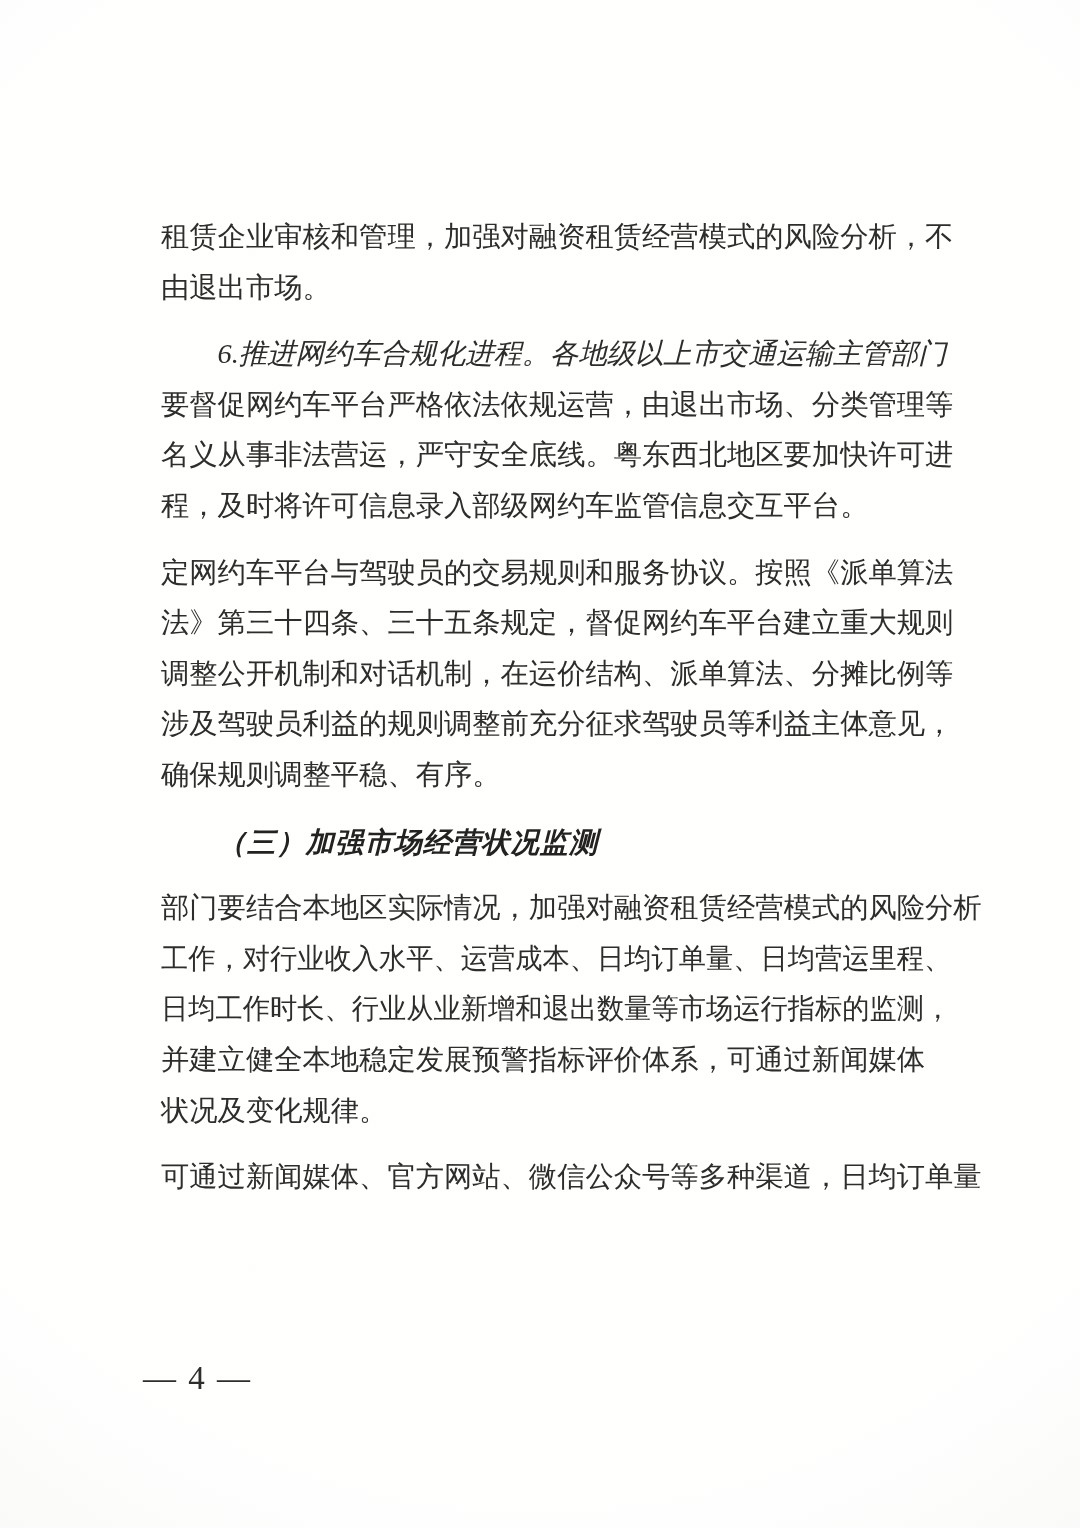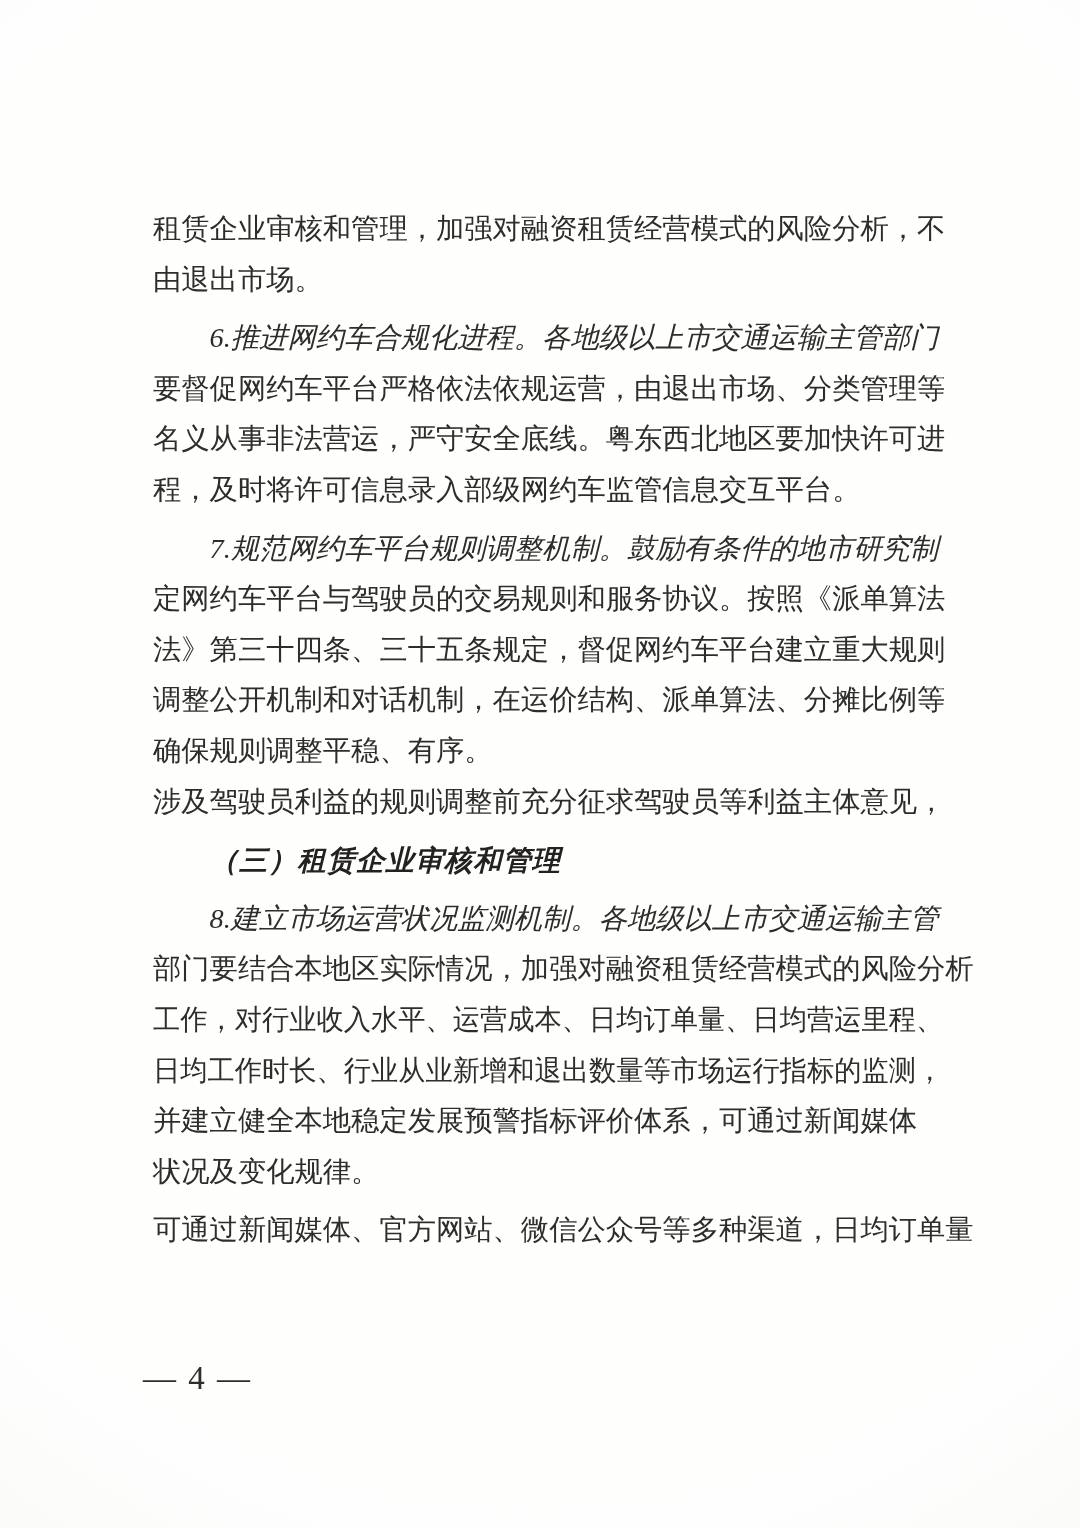--- a/index.html
+++ b/index.html
@@ -22,21 +22,21 @@
     background:
       radial-gradient(120% 90% at 50% 45%, rgba(255,255,255,0.9) 60%, rgba(225,224,220,0.35) 100%);
   }
   .content {
     position: absolute;
     left: 145px;
     top: 196px;
     width: 800px;
     color: var(--text-color, #2e2d2b);
   }
-  .block { margin: 8px; padding: 0; }
+  .block { margin: 16px; padding: 0; }
   .line {
     height: 50.6px;
     line-height: 50.6px;
     font-size: 28.3px;
     letter-spacing: 0;
     white-space: nowrap;
     text-rendering: optimizeLegibility;
   }
   .line.indent { text-indent: 2em; font-style: italic; }
   .line.condensed {
@@ -69,32 +69,30 @@
         <div class="line">租赁企业审核和管理，加强对融资租赁经营模式的风险分析，不</div>
         <div class="line">由退出市场。</div>
       </div>
       <div class="block body">
         <div class="line indent">6.推进网约车合规化进程。各地级以上市交通运输主管部门</div>
         <div class="line">要督促网约车平台严格依法依规运营，由退出市场、分类管理等</div>
         <div class="line">名义从事非法营运，严守安全底线。粤东西北地区要加快许可进</div>
         <div class="line">程，及时将许可信息录入部级网约车监管信息交互平台。</div>
       </div>
       <div class="block body">
-        <div class="line indent">7.规范网约车平台规则调整机制。鼓励有条件的地市研究制</div>
         <div class="line">定网约车平台与驾驶员的交易规则和服务协议。按照《派单算法</div>
         <div class="line">法》第三十四条、三十五条规定，督促网约车平台建立重大规则</div>
         <div class="line">调整公开机制和对话机制，在运价结构、派单算法、分摊比例等</div>
+        <div class="line">涉及驾驶员利益的规则调整前充分征求驾驶员等利益主体意见，</div>
         <div class="line">确保规则调整平稳、有序。</div>
-        <div class="line">涉及驾驶员利益的规则调整前充分征求驾驶员等利益主体意见，</div>
       </div>
       <div class="block heading">
-        <div class="line indent">（三）租赁企业审核和管理</div>
+        <div class="line indent">（三）加强市场经营状况监测</div>
       </div>
       <div class="block body">
-        <div class="line indent">8.建立市场运营状况监测机制。各地级以上市交通运输主管</div>
         <div class="line">部门要结合本地区实际情况，加强对融资租赁经营模式的风险分析</div>
         <div class="line condensed">工作，对行业收入水平、运营成本、日均订单量、日均营运里程、</div>
         <div class="line condensed">日均工作时长、行业从业新增和退出数量等市场运行指标的监测，</div>
         <div class="line">并建立健全本地稳定发展预警指标评价体系，可通过新闻媒体</div>
         <div class="line">状况及变化规律。</div>
       </div>
       <div class="block body">
         <div class="line">可通过新闻媒体、官方网站、微信公众号等多种渠道，日均订单量</div>
       </div>
     </div>

